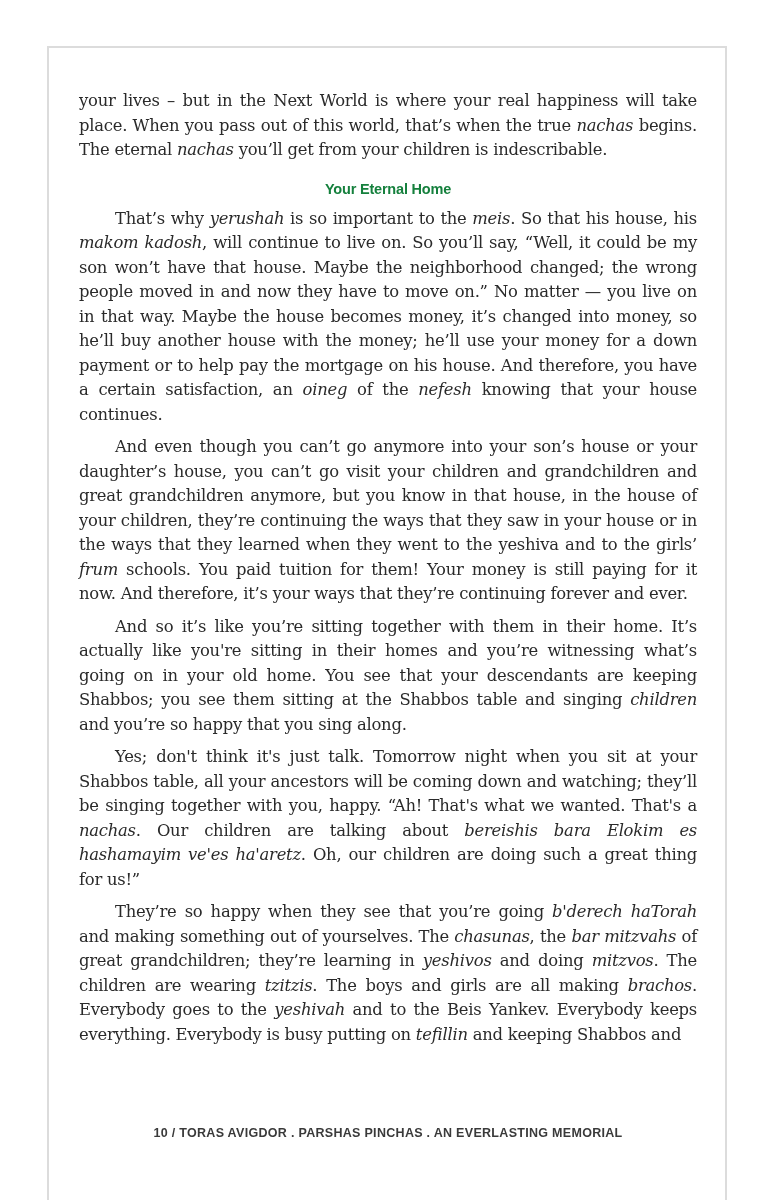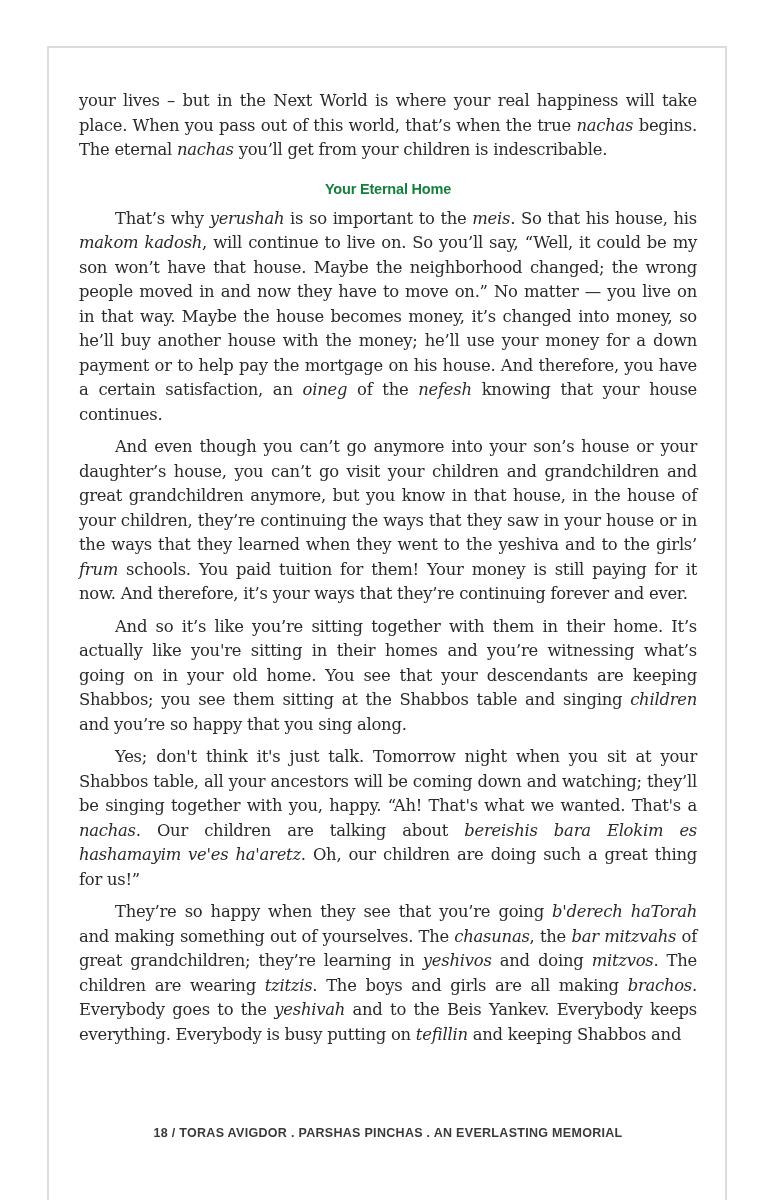--- a/index.html
+++ b/index.html
@@ -37,13 +37,13 @@
 <div class="content">
   <p>your lives – but in the Next World is where your real happiness will take place. When you pass out of this world, that’s when the true <em>nachas</em> begins. The eternal <em>nachas</em> you’ll get from your children is indescribable.</p>
   <h2>Your Eternal Home</h2>
   <p class="indent">That’s why <em>yerushah</em> is so important to the <em>meis</em>. So that his house, his <em>makom kadosh</em>, will continue to live on. So you’ll say, “Well, it could be my son won’t have that house. Maybe the neighborhood changed; the wrong people moved in and now they have to move on.” No matter — you live on in that way. Maybe the house becomes money, it’s changed into money, so he’ll buy another house with the money; he’ll use your money for a down payment or to help pay the mortgage on his house. And therefore, you have a certain satisfaction, an <em>oineg</em> of the <em>nefesh</em> knowing that your house continues.</p>
   <p class="indent">And even though you can’t go anymore into your son’s house or your daughter’s house, you can’t go visit your children and grandchildren and great grandchildren anymore, but you know in that house, in the house of your children, they’re continuing the ways that they saw in your house or in the ways that they learned when they went to the yeshiva and to the girls’ <em>frum</em> schools. You paid tuition for them! Your money is still paying for it now. And therefore, it’s your ways that they’re continuing forever and ever.</p>
   <p class="indent">And so it’s like you’re sitting together with them in their home. It’s actually like you're sitting in their homes and you’re witnessing what’s going on in your old home. You see that your descendants are keeping Shabbos; you see them sitting at the Shabbos table and singing <em>children</em> and you’re so happy that you sing along.</p>
   <p class="indent">Yes; don't think it's just talk. Tomorrow night when you sit at your Shabbos table, all your ancestors will be coming down and watching; they’ll be singing together with you, happy. “Ah! That's what we wanted. That's a <em>nachas</em>. Our children are talking about <em>bereishis bara Elokim es hashamayim ve'es ha'aretz</em>. Oh, our children are doing such a great thing for us!”</p>
   <p class="indent">They’re so happy when they see that you’re going <em>b'derech haTorah</em> and making something out of yourselves. The <em>chasunas</em>, the <em>bar mitzvahs</em> of great grandchildren; they’re learning in <em>yeshivos</em> and doing <em>mitzvos</em>. The children are wearing <em>tzitzis</em>. The boys and girls are all making <em>brachos</em>. Everybody goes to the <em>yeshivah</em> and to the Beis Yankev. Everybody keeps everything. Everybody is busy putting on <em>tefillin</em> and keeping Shabbos and</p>
 </div>
 
-<div class="footer">18 / TORAS AVIGDOR . PARSHAS PINCHAS . AN EVERLASTING MEMORIAL</div>
+<div class="footer">10 / TORAS AVIGDOR . PARSHAS PINCHAS . AN EVERLASTING MEMORIAL</div>
 
 </body></html>

